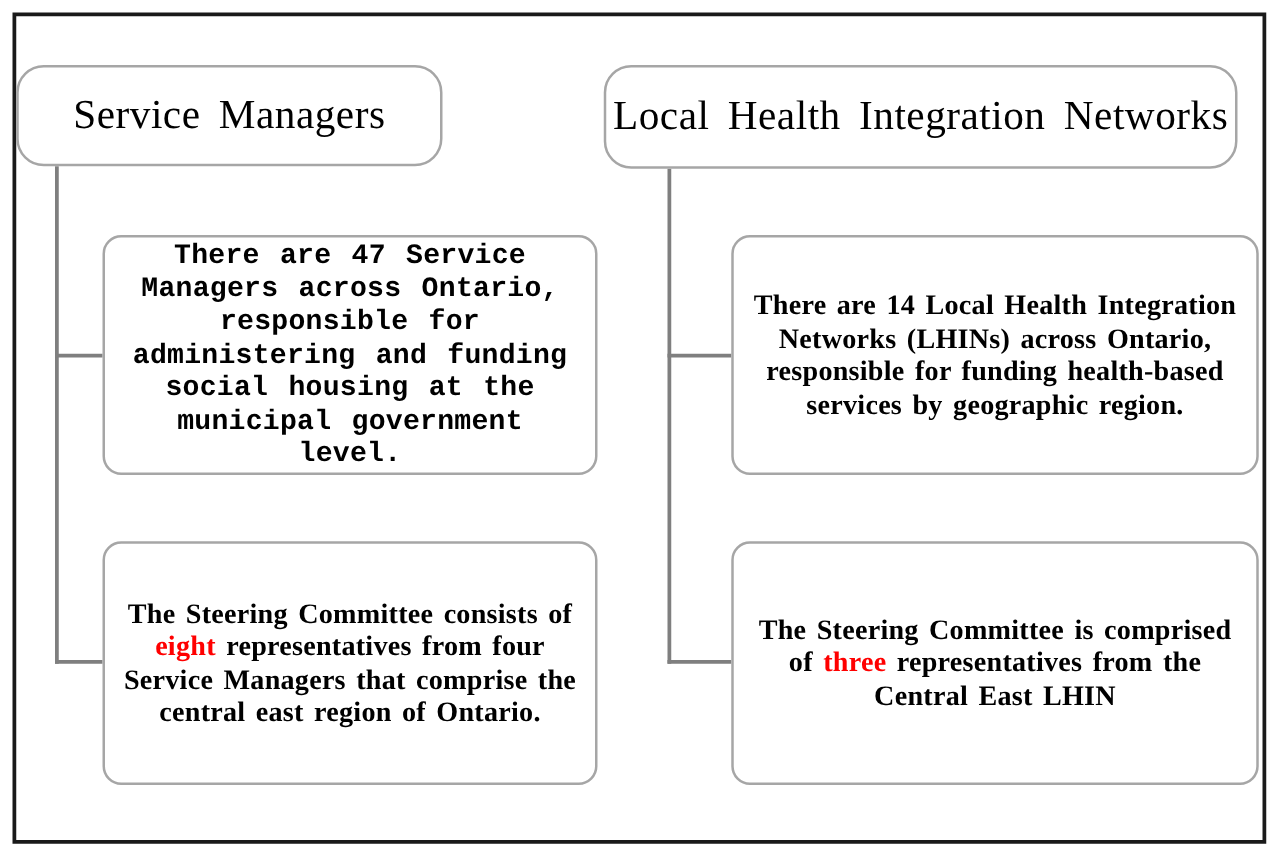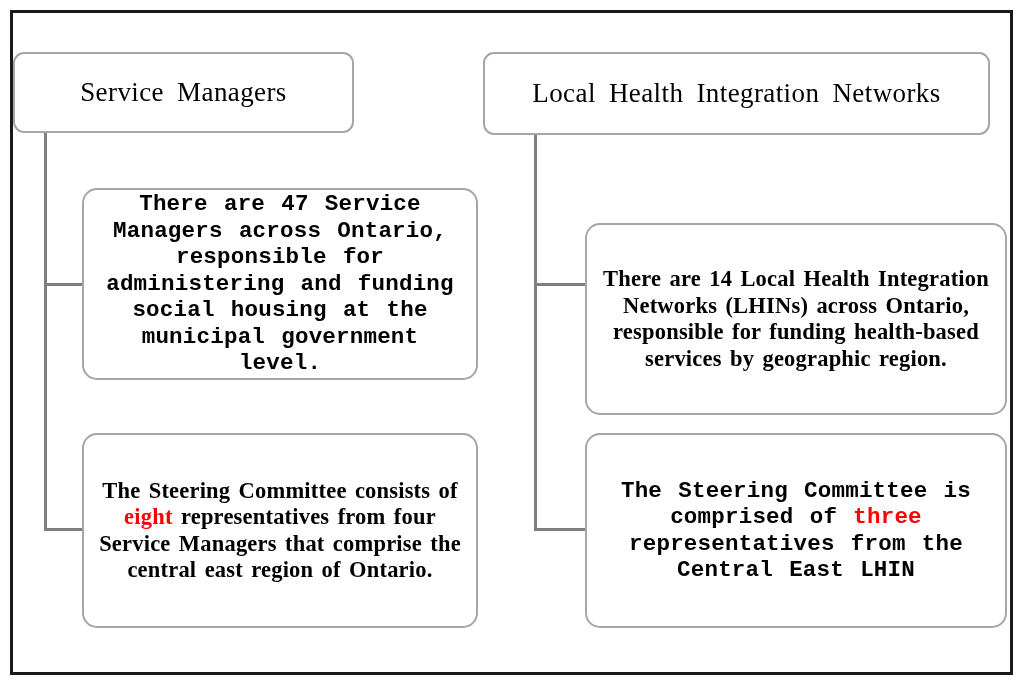--- a/index.html
+++ b/index.html
@@ -23,44 +23,44 @@
   .node {
     position: absolute;
     background: #ffffff;
     border: 2.5px solid #a6a6a6;
     display: flex;
     align-items: center;
     justify-content: center;
     text-align: center;
   }
   .parent-box {
-    border-radius: 11px;
-    font-size: 27px;
+    border-radius: 22px;
+    font-size: 33px;
     font-weight: 400;
     letter-spacing: 0.4px;
     word-spacing: 6px;
   }
   .parent-left  { left: 13px;  top: 52px; width: 341px; height: 81px; }
   .parent-right { left: 483px; top: 52px; width: 507px; height: 83px; }
   .child-box {
     border-radius: 15px;
     font-weight: 700;
     font-size: 22.5px;
     line-height: 26.5px;
     word-spacing: 2.5px;
     letter-spacing: 0.2px;
   }
   .child-l1 { left: 82px;  top: 188px; width: 396px; height: 192px; font-family: Liberation Mono, monospace; }
   .child-l2 { left: 82px;  top: 433px; width: 396px; height: 195px; }
-  .child-r1 { left: 585px; top: 188px; width: 422px; height: 192px; margin-top: 35px; }
+  .child-r1 { left: 585px; top: 188px; width: 422px; height: 192px; }
   .child-r2 { left: 585px; top: 433px; width: 422px; height: 195px; }
   .child-l1 p { width: 360px; }
   .child-l2 p { width: 372px; }
   .child-r1 p { width: 402px; }
-  .child-r2 p { width: 402px; font-family: Liberation Mono, monospace; }
+  .child-r2 p { width: 402px; }
   .hl { color: #ff0000; }
   .line {
     position: absolute;
     background: #7f7f7f;
   }
   .l-trunk  { left: 44px;  top: 133px; width: 3px;  height: 398px; }
   .l-branch1{ left: 44px;  top: 283px; width: 38px; height: 3px; }
   .l-branch2{ left: 44px;  top: 528px; width: 38px; height: 3px; }
   .r-trunk  { left: 534px; top: 135px; width: 3px;  height: 396px; }
   .r-branch1{ left: 534px; top: 283px; width: 51px; height: 3px; }

